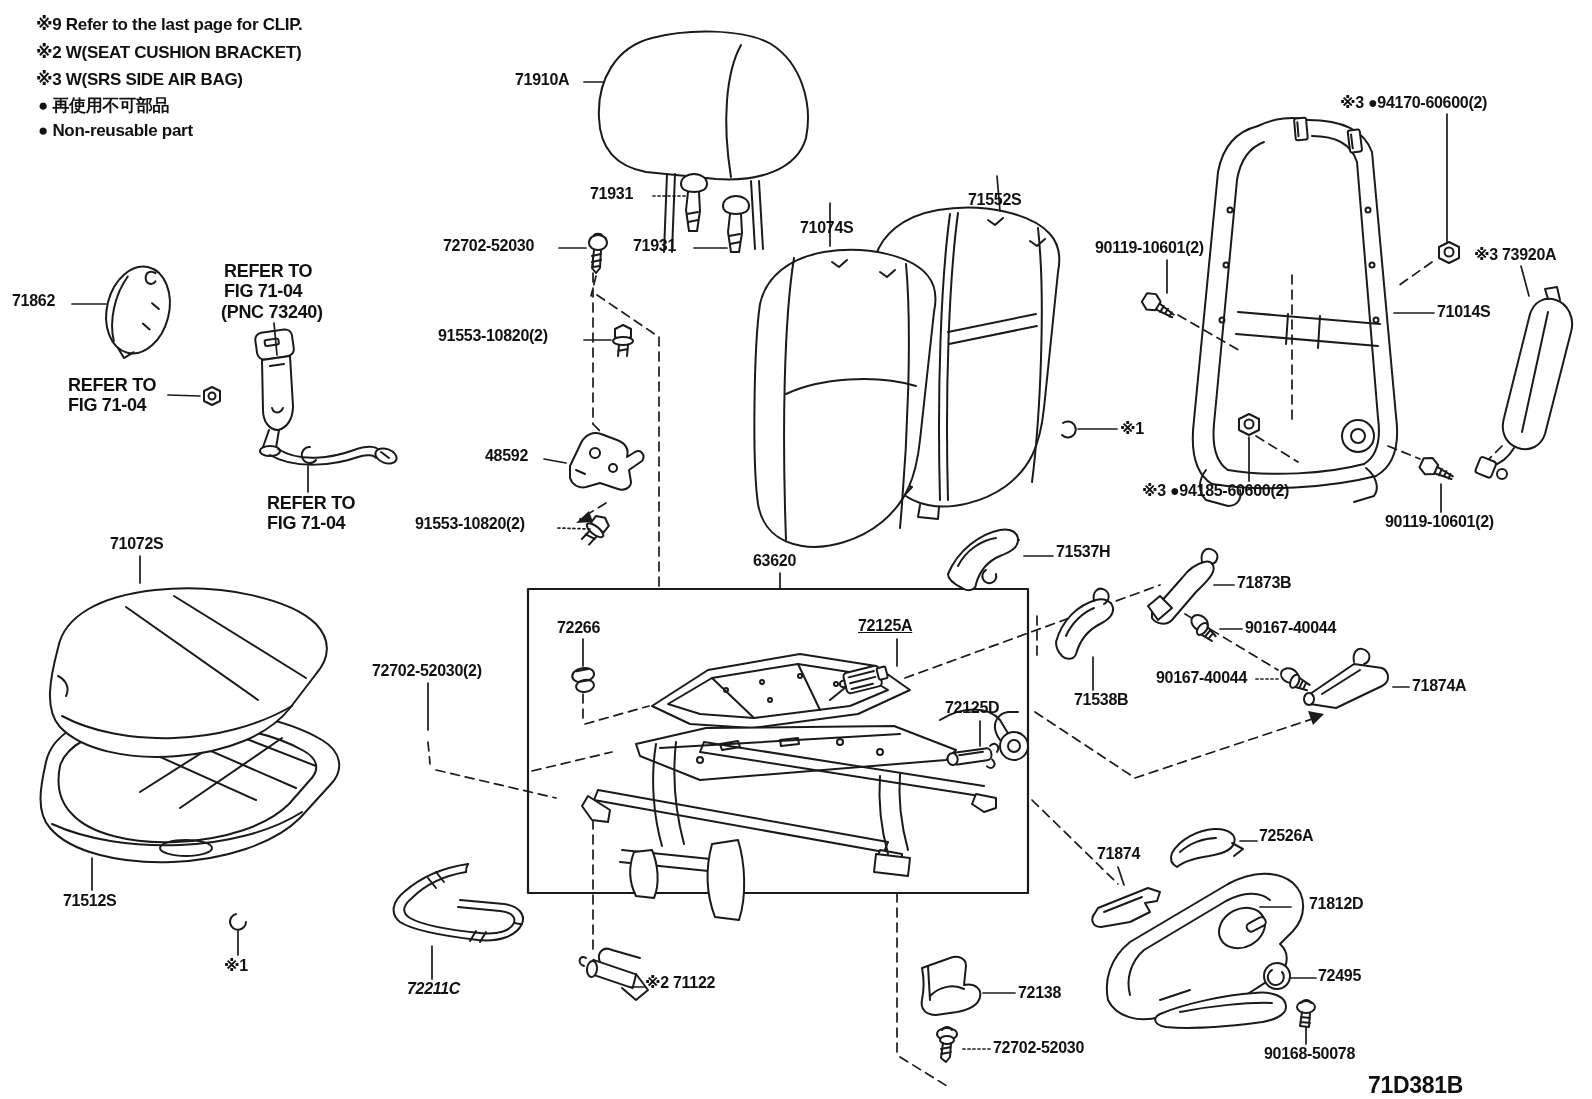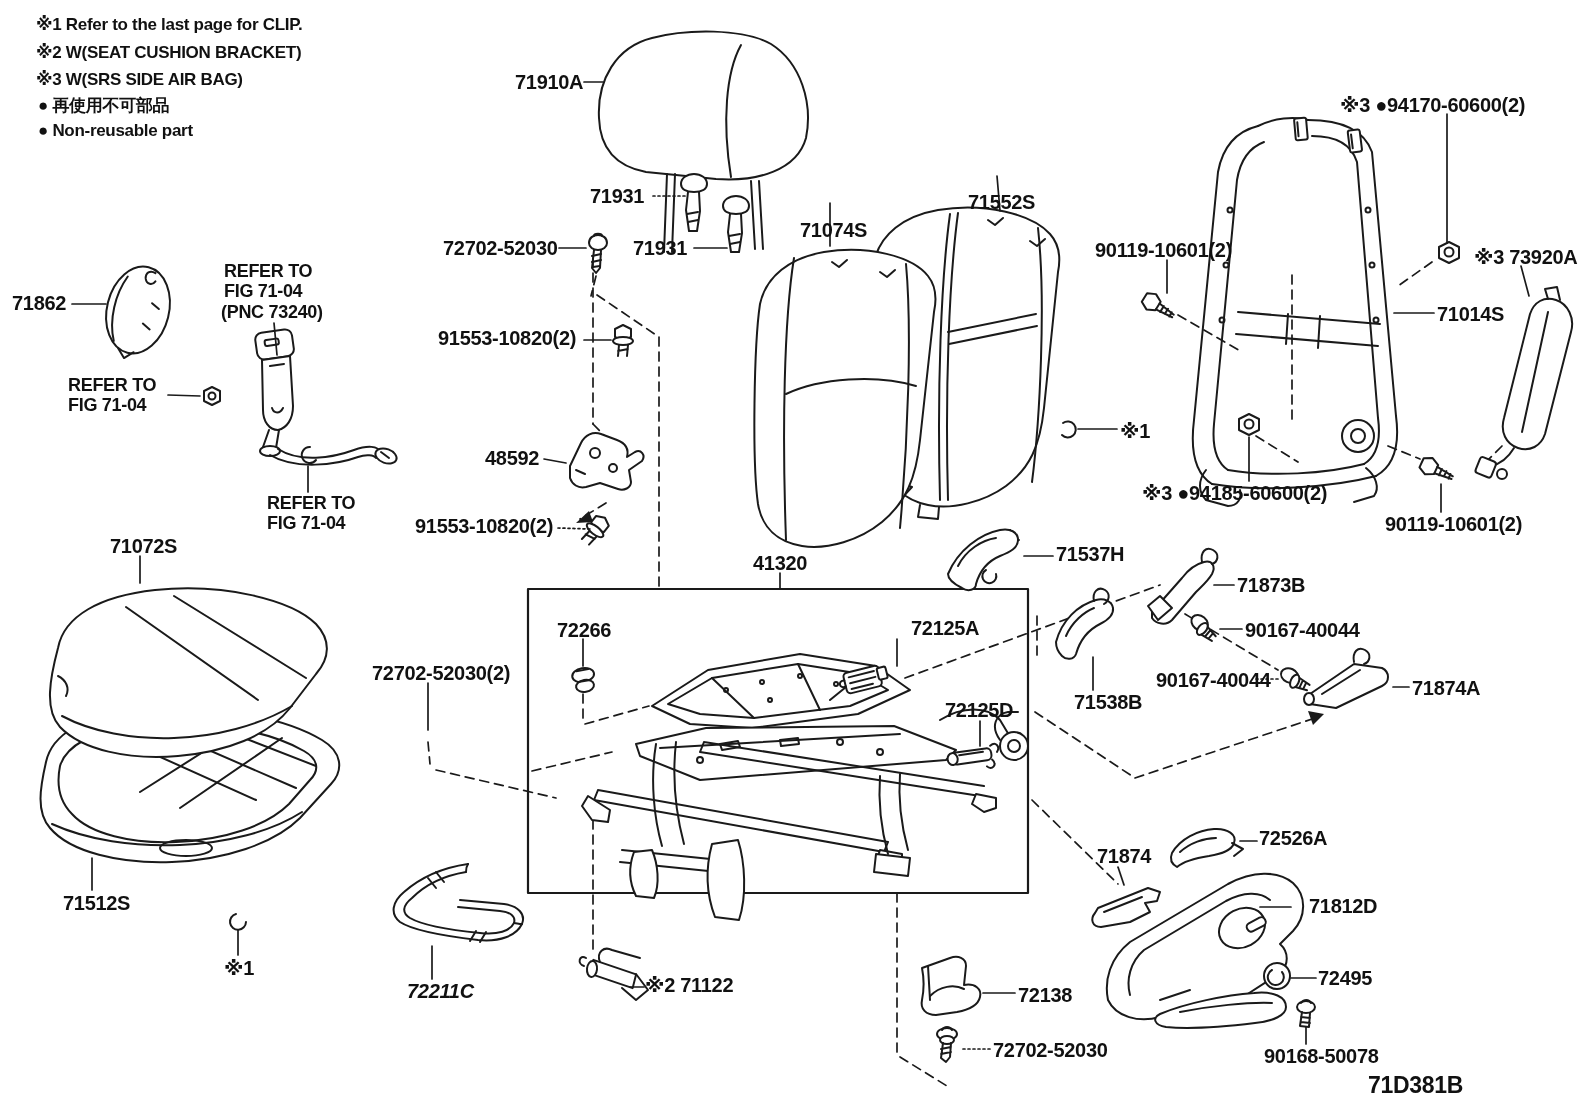--- a/index.html
+++ b/index.html
@@ -1,19 +1,19 @@
 <!DOCTYPE html>
 <html><head>
 <meta charset="utf-8">
 <style>
   html,body{margin:0;padding:0;background:#fff;}
   #canvas{position:relative;width:1592px;height:1099px;background:#ffffff;overflow:hidden;
           font-family:"Liberation Sans","DejaVu Sans",sans-serif;}
   #art{position:absolute;left:0;top:0;}
-  .label{position:absolute;font-weight:bold;color:#111;font-size:20px;line-height:1;
+  .label{position:absolute;font-weight:bold;color:#111;font-size:16px;line-height:1;
          white-space:pre;letter-spacing:-0.3px;}
   svg path, svg line, svg rect, svg ellipse, svg circle, svg polygon{
      stroke:#1a1a1a;stroke-width:2;fill:none;stroke-linecap:round;stroke-linejoin:round;}
   svg .w{fill:#ffffff;}
   svg .f{fill:#1a1a1a;stroke:none;}
   svg .ld{stroke-width:1.7;}
   svg .dsh{stroke-width:1.7;stroke-dasharray:9 6;}
   svg .dot{stroke-width:1.7;stroke-dasharray:2 3;}
   svg .box{stroke-width:2.2;}
 </style>
@@ -390,21 +390,21 @@
       <line class="ld" x1="544" y1="459" x2="566" y2="463"></line>
       <line class="dot" x1="558" y1="528" x2="590" y2="529"></line>
       <line class="ld" x1="72" y1="304" x2="106" y2="304"></line>
       <line class="ld" x1="274" y1="323" x2="277" y2="355"></line>
       <line class="ld" x1="168" y1="395" x2="200" y2="396"></line>
       <line class="ld" x1="308" y1="466" x2="308" y2="492"></line>
     </g>
   </svg>
 
   <div style="position:absolute;left:0;top:0;width:100%;height:100%;">
-      <div class="label" style="left: 36px; top: 16px; font-size: 17px;">※1 Refer to the last page for CLIP.</div>
+      <div class="label" style="left: 36px; top: 16px; font-size: 17px;">※9 Refer to the last page for CLIP.</div>
       <div class="label" style="left: 36px; top: 44px; font-size: 17px;">※2 W(SEAT CUSHION BRACKET)</div>
       <div class="label" style="left: 36px; top: 71px; font-size: 17px;">※3 W(SRS SIDE AIR BAG)</div>
       <div class="label" style="left: 38px; top: 97px; font-size: 17px;">● 再使用不可部品</div>
       <div class="label" style="left: 38px; top: 122px; font-size: 17px;">● Non-reusable part</div>
       <div class="label" style="left: 515px; top: 72px;">71910A</div>
       <div class="label" style="left: 590px; top: 186px;">71931</div>
       <div class="label" style="left: 443px; top: 238px;">72702-52030</div>
       <div class="label" style="left: 633px; top: 238px;">71931</div>
       <div class="label" style="left: 800px; top: 184px; margin-top: 36px;">71074S</div>
       <div class="label" style="left: 968px; top: 158px; margin-top: 34px;">71552S</div>
@@ -414,23 +414,23 @@
       <div class="label" style="left: 1437px; top: 304px;">71014S</div>
       <div class="label" style="left: 1120px; top: 421px;">※1</div>
       <div class="label" style="left: 1142px; top: 483px;">※3 ●94185-60600(2)</div>
       <div class="label" style="left: 1385px; top: 514px;">90119-10601(2)</div>
       <div class="label" style="left: 1056px; top: 544px;">71537H</div>
       <div class="label" style="left: 1237px; top: 575px;">71873B</div>
       <div class="label" style="left: 1245px; top: 620px;">90167-40044</div>
       <div class="label" style="left: 1156px; top: 670px;">90167-40044</div>
       <div class="label" style="left: 1074px; top: 692px;">71538B</div>
       <div class="label" style="left: 1412px; top: 678px;">71874A</div>
-      <div class="label" style="left: 753px; top: 553px;">41320</div>
+      <div class="label" style="left: 753px; top: 553px;">63620</div>
       <div class="label" style="left: 557px; top: 620px;">72266</div>
-      <div class="label" style="left: 911px; top: 618px;">72125A</div>
+      <div class="label" style="left: 858px; top: 618px; text-decoration: underline;">72125A</div>
       <div class="label" style="left: 945px; top: 700px;">72125D</div>
       <div class="label" style="left: 372px; top: 663px;">72702-52030(2)</div>
       <div class="label" style="left: 110px; top: 536px;">71072S</div>
       <div class="label" style="left: 63px; top: 893px;">71512S</div>
       <div class="label" style="left: 224px; top: 958px;">※1</div>
       <div class="label" style="left: 407px; top: 981px; font-style: italic;">72211C</div>
       <div class="label" style="left: 645px; top: 975px;">※2 71122</div>
       <div class="label" style="left: 1018px; top: 985px;">72138</div>
       <div class="label" style="left: 993px; top: 1040px;">72702-52030</div>
       <div class="label" style="left: 1259px; top: 828px;">72526A</div>

